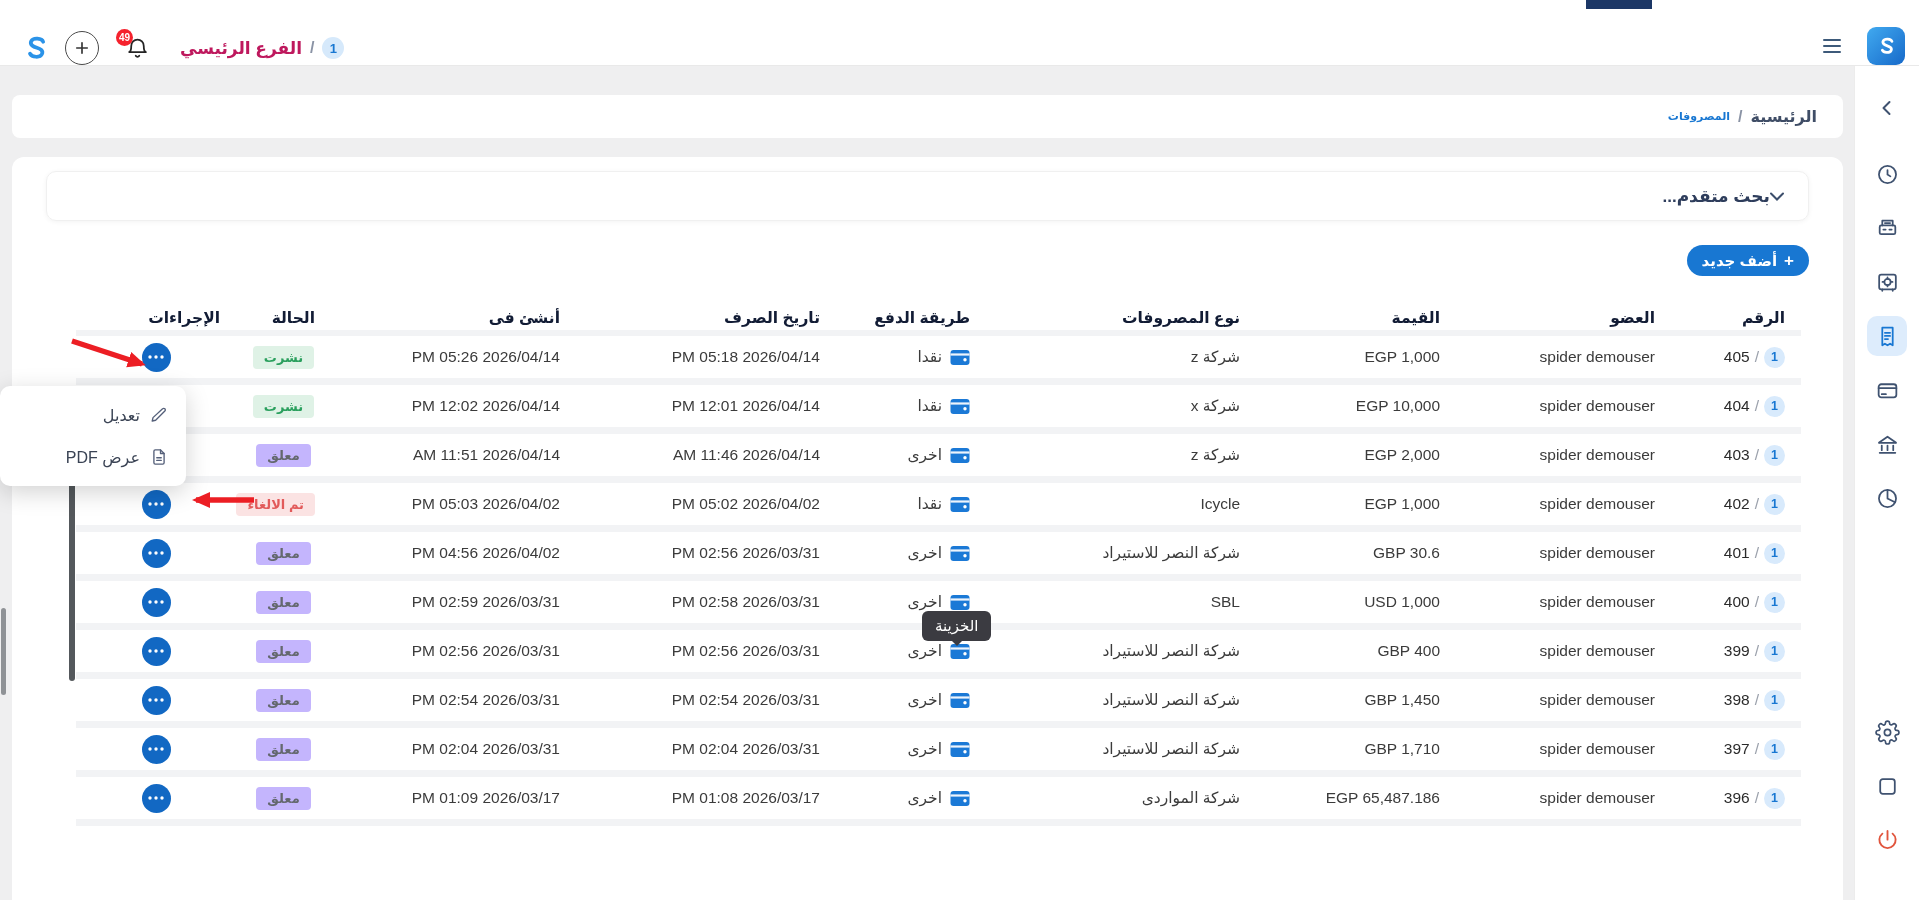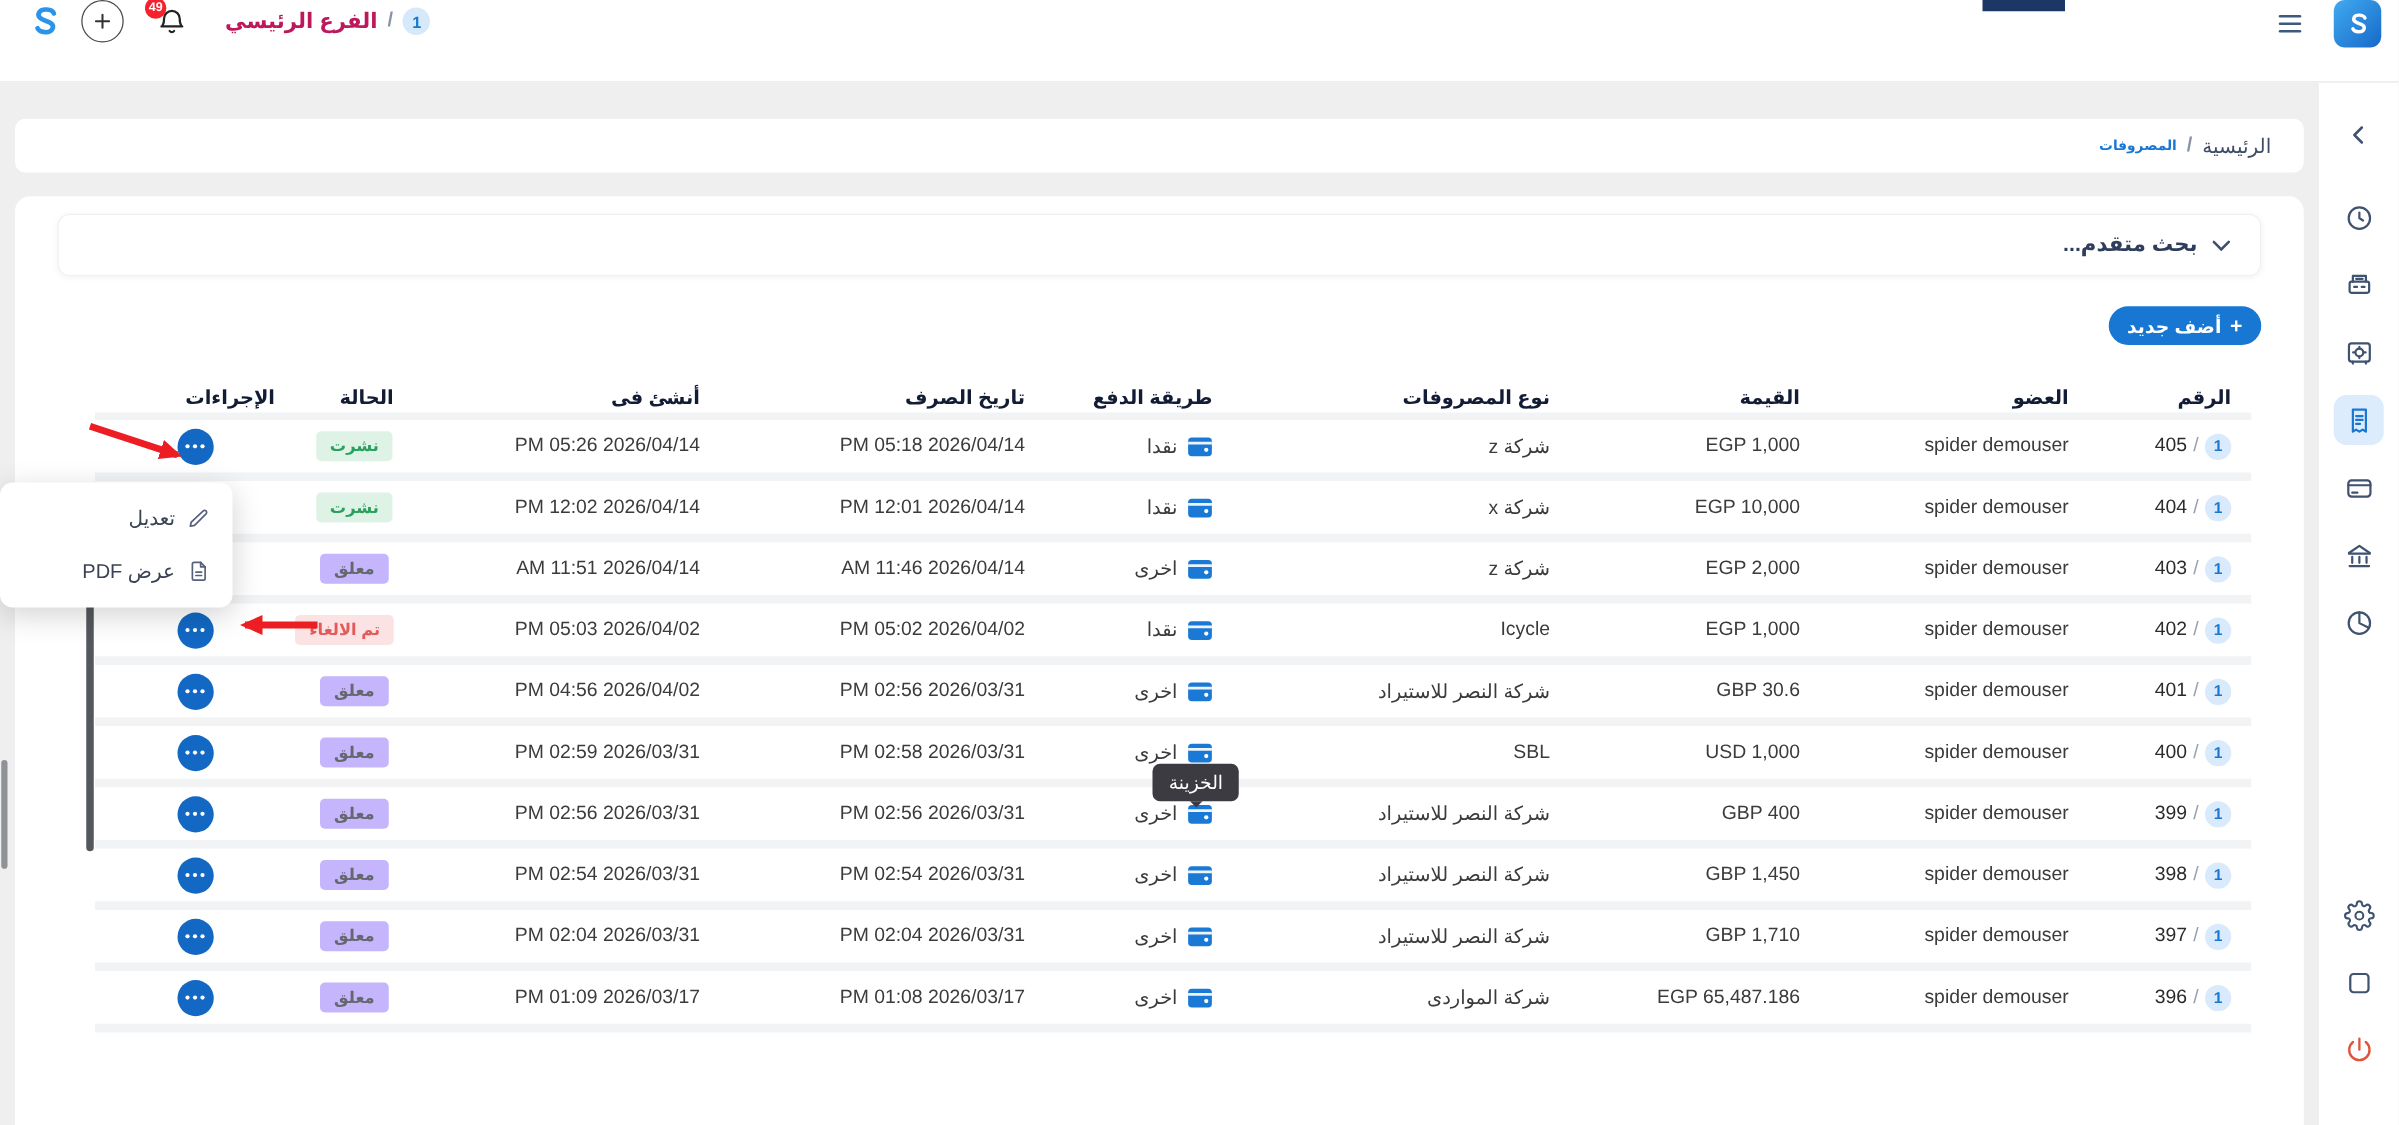--- a/index.html
+++ b/index.html
@@ -2,21 +2,21 @@
 <html lang="ar" dir="rtl"><head>
 <meta charset="utf-8">
 <style>
   *{margin:0;padding:0;box-sizing:border-box}
   html,body{width:1919px;height:900px;overflow:hidden}
   body{font-family:"Liberation Sans","DejaVu Sans",sans-serif;background:#efeff0}
   #app{position:relative;width:1919px;height:900px;direction:rtl}
   svg{display:block}
 
   
-  .topbar{position:absolute;top:0;left:0;right:0;height:66px;background:#fff;border-bottom:1px solid #e9e9e9;display:flex;align-items:flex-start;direction:ltr;z-index:10}
+  .topbar{position:absolute;top:0;left:0;right:0;height:66px;background:#fff;border-bottom:1px solid #e9e9e9;display:flex;align-items:flex-end;direction:ltr;z-index:10}
   .tb-left{display:flex;align-items:center;padding-left:20px}
   .brand{color:#2b93e8;margin-right:15px}
   .plus-btn{width:34px;height:34px;border-radius:50%;border:1.6px solid #4a4a4a;background:#fff;display:flex;align-items:center;justify-content:center;cursor:pointer;margin-right:26px;color:#333}
   .bell-wrap{position:relative;background:none;border:none;cursor:pointer;color:#242424;margin-right:30px}
   .bell-badge{position:absolute;top:-7px;left:-9px;background:#f5222d;color:#fff;font-size:10px;font-weight:700;min-width:17px;height:17px;border-radius:9px;display:flex;align-items:center;justify-content:center;padding:0 3px}
   .branch-crumb{display:flex;align-items:center;gap:8px;direction:rtl;cursor:pointer}
   .branch-badge{width:22px;height:22px;border-radius:50%;background:#d6e9fb;color:#1877d2;font-size:13px;font-weight:700;display:flex;align-items:center;justify-content:center}
   .branch-sep{color:#8a93a5;font-weight:700}
   .branch-label{color:#be185d;font-size:17px;font-weight:700}
   .tb-spacer{flex:1}
@@ -29,26 +29,26 @@
   .sidebar{position:absolute;top:66px;right:0;bottom:0;width:64px;background:#fff;box-shadow:-1px 0 0 #ececec;display:flex;flex-direction:column;align-items:center;padding-top:22px;padding-bottom:26px;z-index:9}
   .sb-item{width:40px;height:40px;border-radius:10px;display:flex;align-items:center;justify-content:center;color:#3f5270;cursor:pointer;margin-bottom:14px}
   .sb-item.first{margin-bottom:26px}
   .sb-item.active{background:#ddecfc;color:#1877d2}
   .sb-item.power{color:#e1543c}
   .sb-spacer{flex:1}
 
   
   .main{position:absolute;top:66px;right:64px;left:0;bottom:0;background:#efeff0;padding:29px 12px 0 12px;overflow:hidden}
   .crumb-card{background:#fff;border-radius:8px;height:43px;display:flex;align-items:center;gap:8px;padding:0 26px;margin-bottom:19px}
-  .crumb-home{color:#3f4d66;font-size:16px;font-weight:400;cursor:pointer}
+  .crumb-home{color:#3f4d66;font-size:16px;font-weight:700;cursor:pointer}
   .crumb-sep{color:#8a93a5;font-weight:700}
   .crumb-cur{color:#1877d2;font-size:11px;font-weight:700}
 
   .content{background:#fff;border-radius:12px;padding:14px 34px 40px;min-height:760px;position:relative}
-  .search{height:50px;border:1px solid #f0f0f0;border-radius:10px;box-shadow:0 1px 5px rgba(0,0,0,.05);display:flex;align-items:center;gap:12px;padding:0 24px;cursor:pointer}
+  .search{height:50px;border:1px solid #f0f0f0;border-radius:10px;box-shadow:0 1px 5px rgba(0,0,0,.05);display:flex;align-items:center;padding:0 24px;cursor:pointer}
   .search .chev{color:#3c4e6b}
   .search-label{color:#2e3d5c;font-size:17px;font-weight:600}
 
   .add-row{margin-top:24px;display:flex}
   .add-btn{background:#1877d2;color:#fff;border:none;border-radius:16px;height:31px;padding:0 15px;font-size:15px;font-weight:600;display:flex;align-items:center;gap:7px;cursor:pointer;font-family:inherit}
   .add-plus{font-size:17px;font-weight:700;line-height:1}
 
   
   .table{width:1725px;margin-top:30px;margin-right:8px}
   .thead,.trow{display:grid;grid-template-columns:130px 215px 200px 270px 150px 260px 245px 95px 160px;align-items:center}

